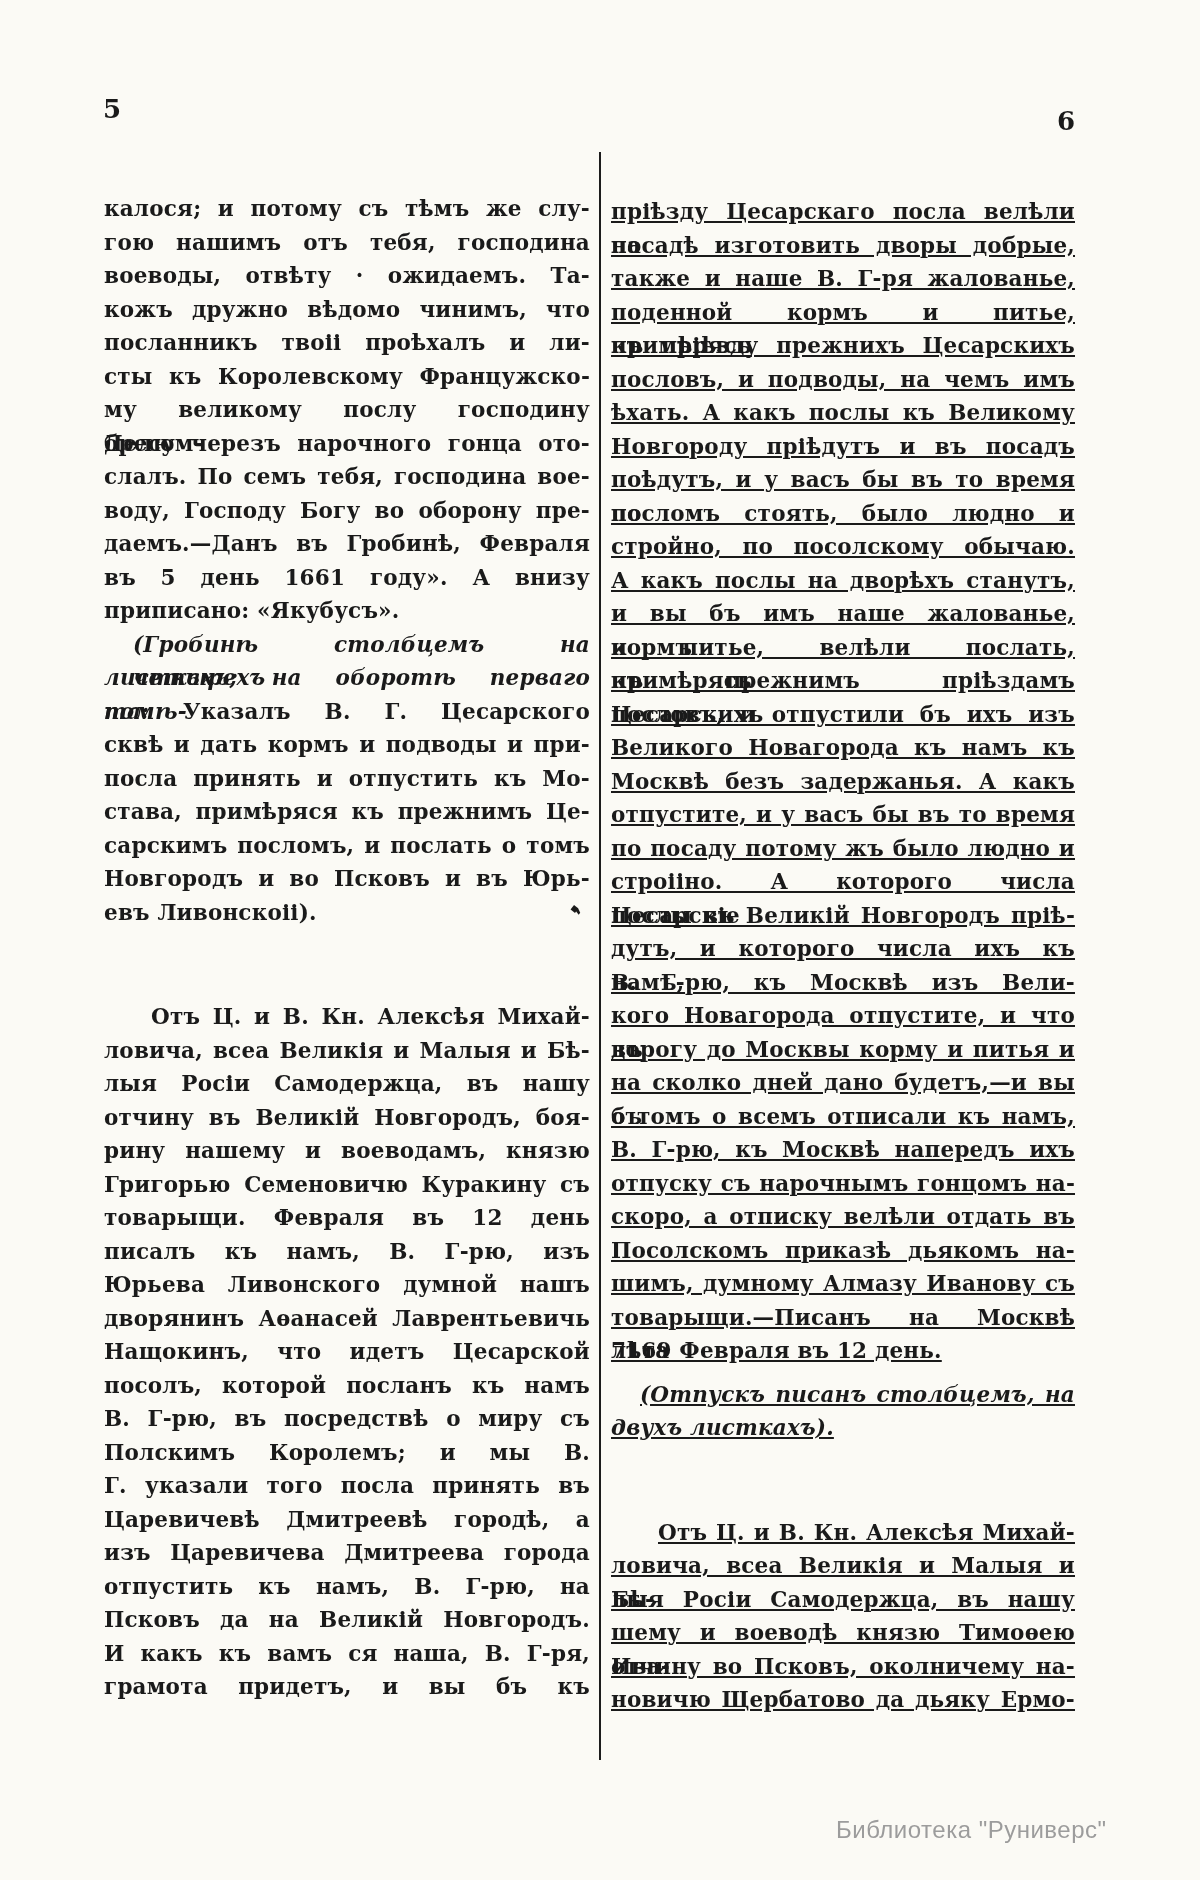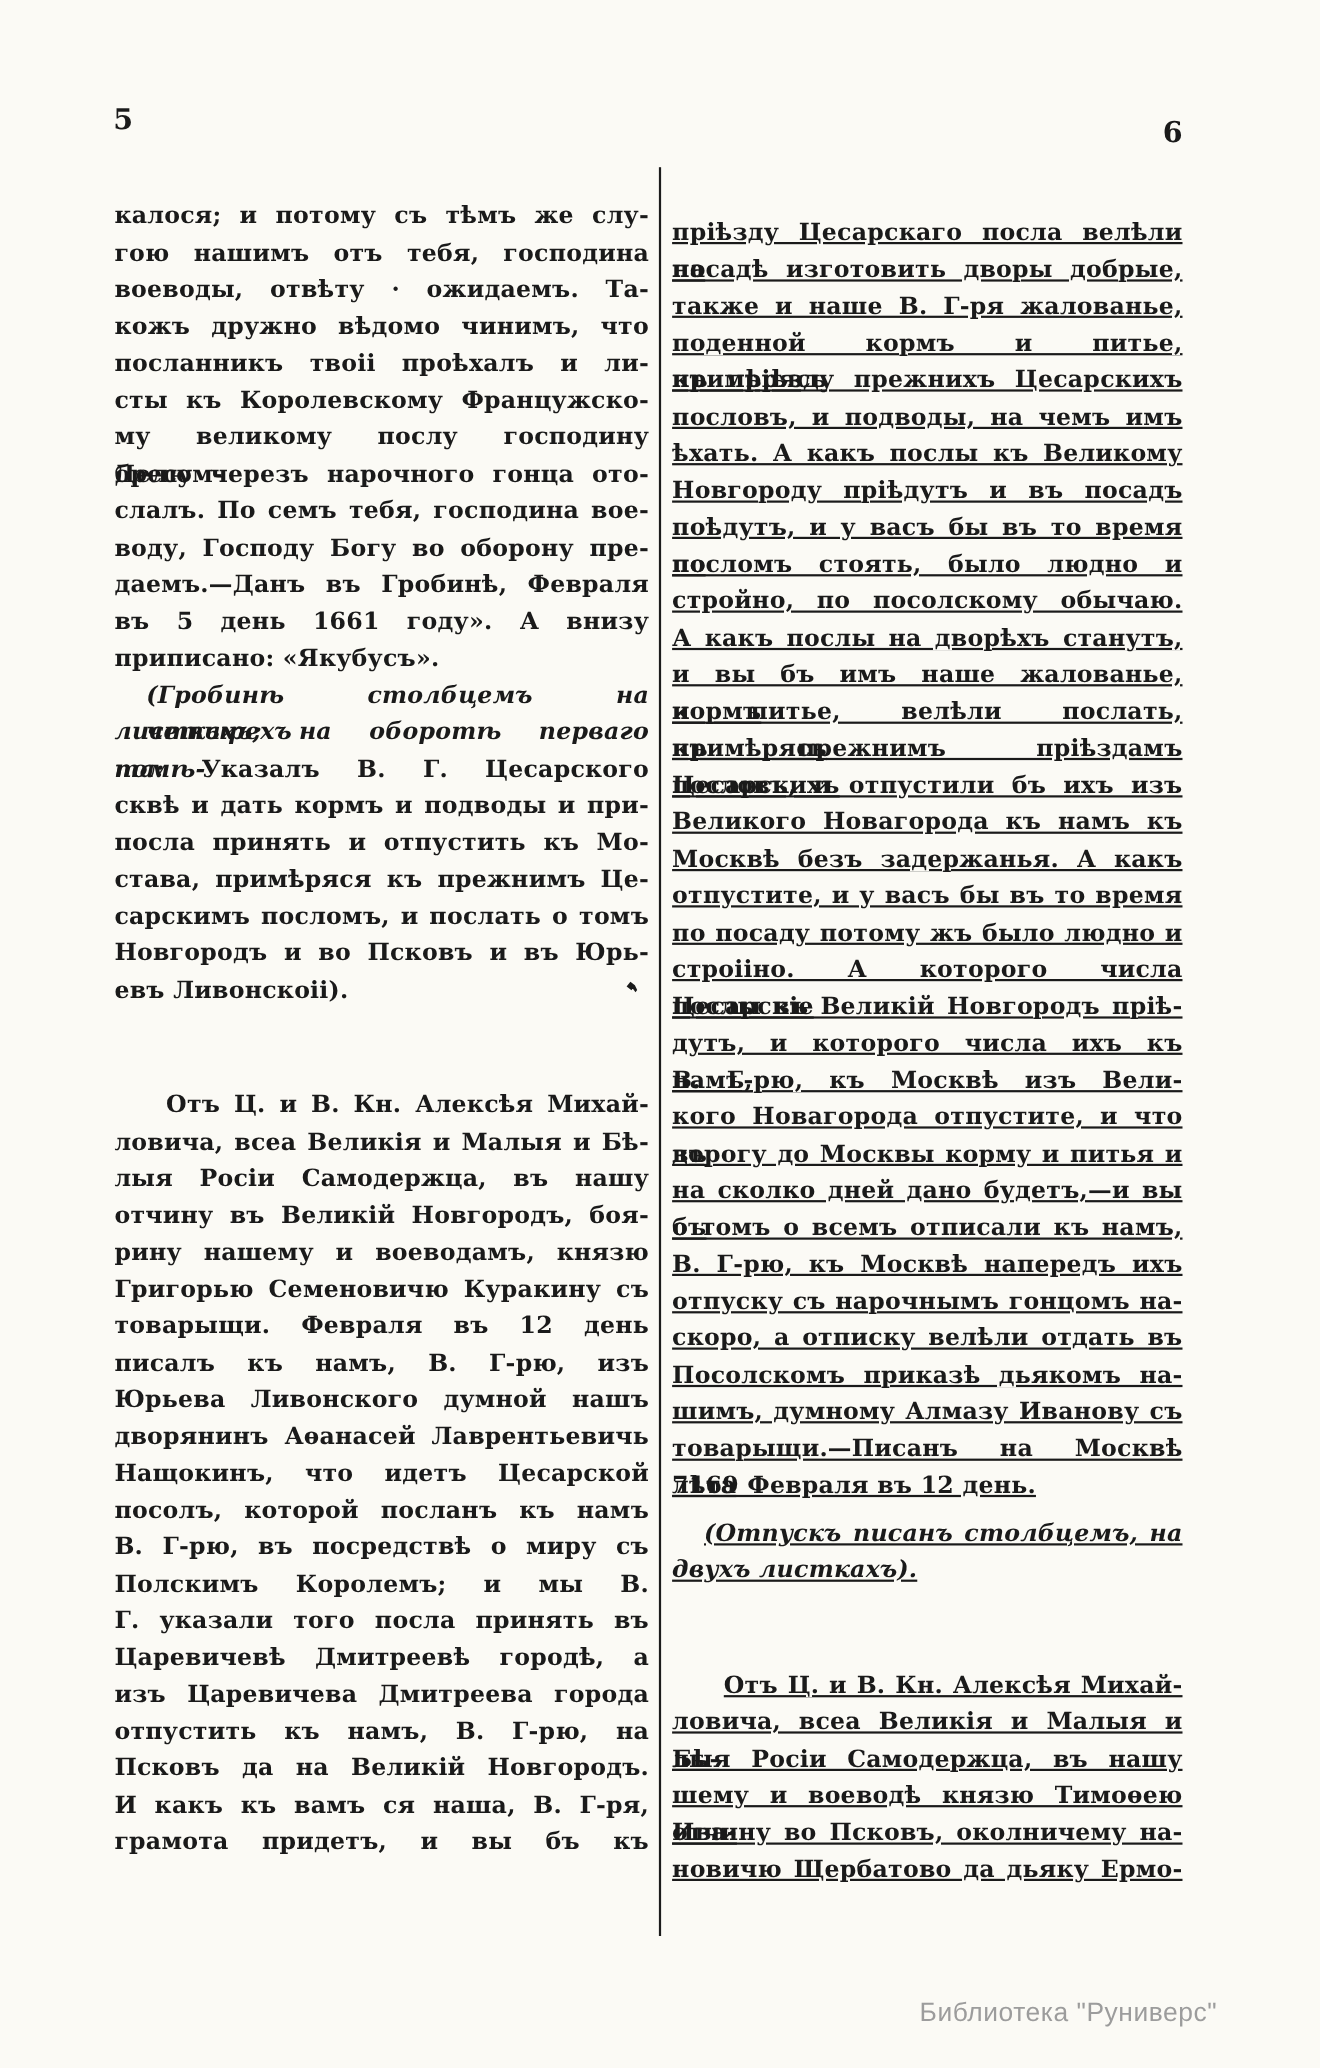--- a/index.html
+++ b/index.html
@@ -7,21 +7,21 @@
     position:relative;width:1200px;height:1880px;margin:0 auto;
     background:#fbfaf5;color:#1a1a1a;overflow:hidden;
     font-family:"DejaVu Serif","Liberation Serif",serif;
   }
   .pagenum{position:absolute;font-size:26px;font-weight:bold;}
   .pn-left{left:103px;top:94px;}
   .pn-right{left:1057px;top:106px;}
   .divider{position:absolute;left:599px;top:152px;width:2px;height:1608px;background:#1c1c1c;}
   .col{position:absolute;font-size:21.5px;font-weight:bold;letter-spacing:0.2px;
        text-rendering:optimizeLegibility;}
-  .col-left{left:104px;top:180px;width:486px;}
+  .col-left{left:104px;top:192px;width:486px;}
   .col-right{left:611px;top:195px;width:464px;text-decoration:underline;}
   .para{margin:0;}
   .line{
     position:relative;height:33.5px;line-height:33.5px;
     text-align:justify;text-align-last:justify;
   }
   .line.last{text-align-last:left;}
   .line.it, .line .it{font-style:italic;}
   .orn{
     position:absolute;right:4px;top:1px;font-size:26px;font-style:normal;

